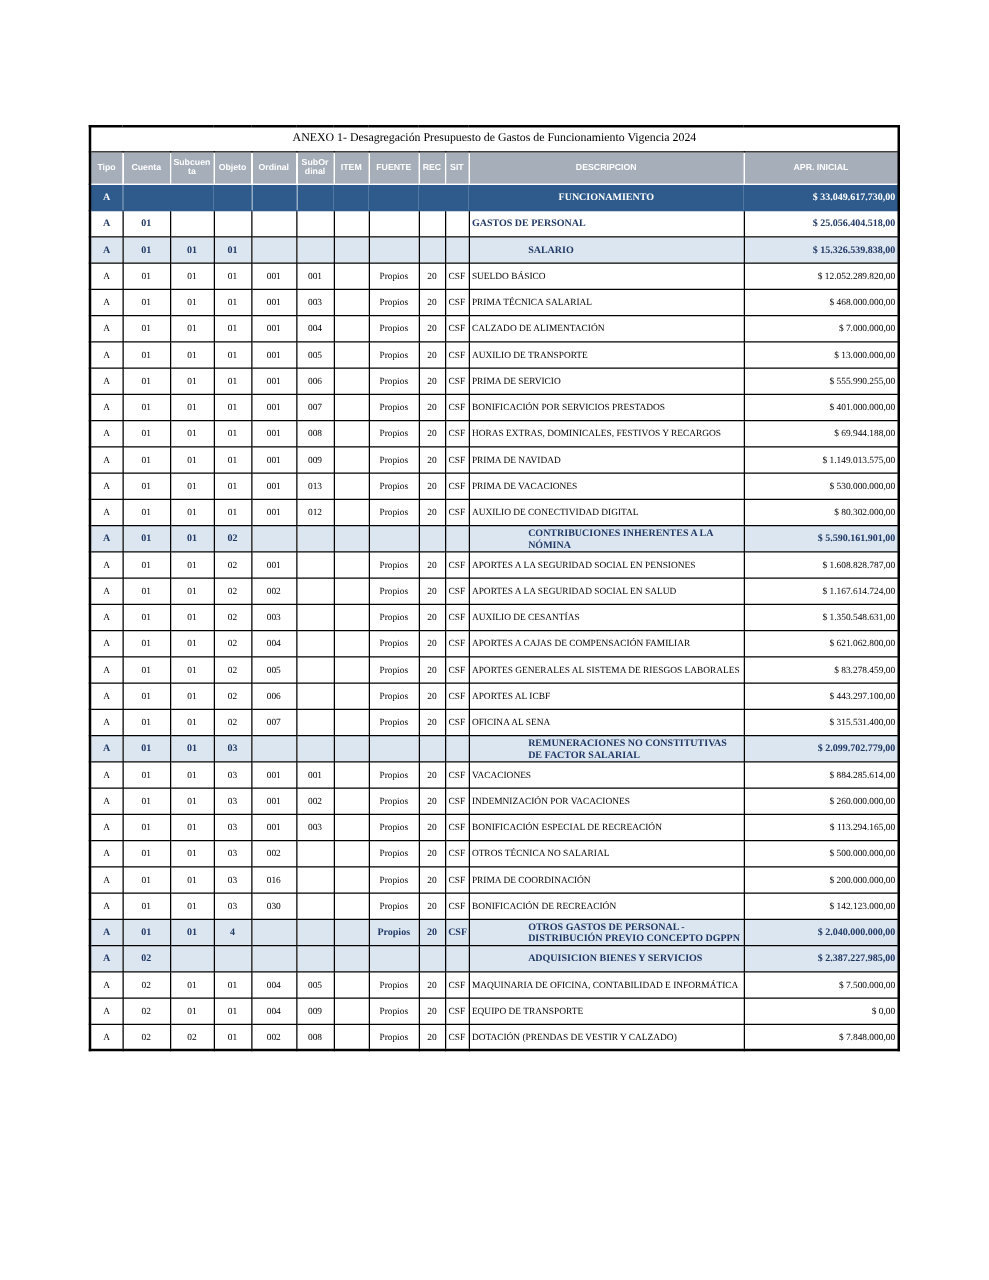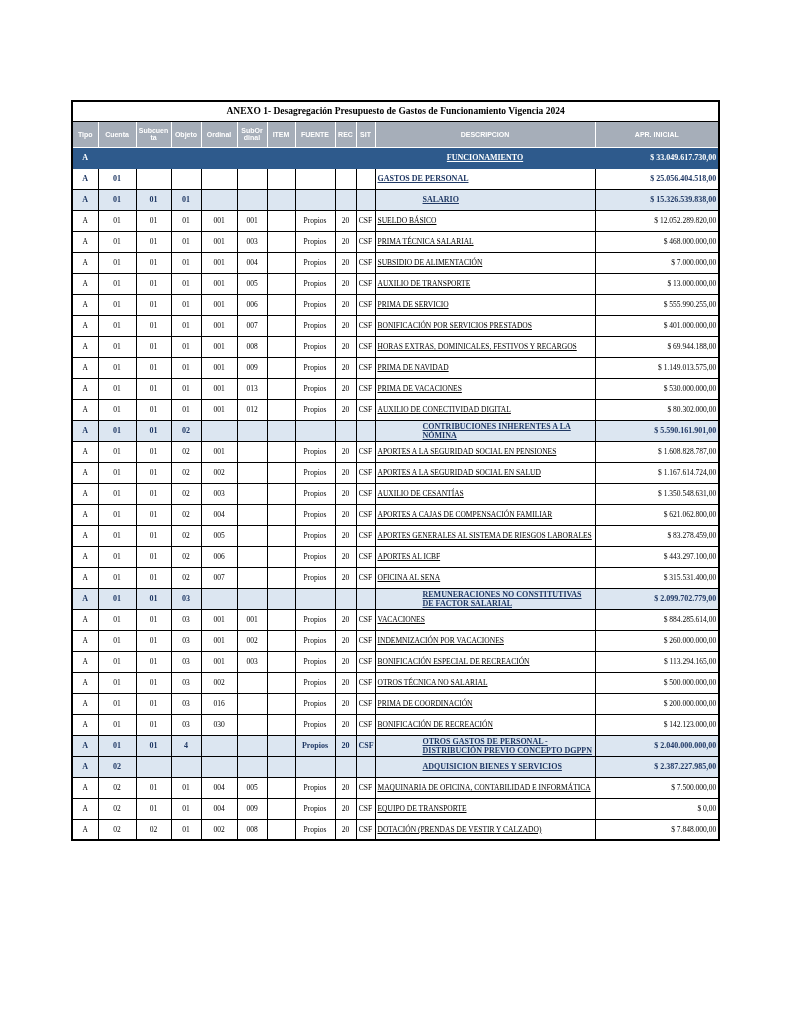--- a/index.html
+++ b/index.html
@@ -27,21 +27,21 @@
     border: 1px solid #000000;
     padding: 1px 2px;
     overflow: hidden;
     box-sizing: border-box;
   }
   
   tr.title-row td {
     height: 20px;
     text-align: center;
     vertical-align: middle;
-    font-weight: bold;
+    font-weight: normal;
     font-size: 9.5px;
     color: #000000;
     background: #ffffff;
   }
   
   tr.header-row th {
     height: 26px;
     background: #a6aeb9;
     color: #ffffff;
     font-family: "Liberation Sans", sans-serif;
@@ -53,21 +53,21 @@
     word-wrap: break-word;
   }
   
   tbody td {
     height: 21px;
     font-size: 7.5px;
     color: #000000;
     text-align: center;
     vertical-align: middle;
   }
-  td.cell-desc { text-align: left; white-space: nowrap; text-decoration: underline; }
+  td.cell-desc { text-align: left; white-space: nowrap; }
   td.cell-apr  { text-align: right; white-space: nowrap; }
   
   tr.row-dark td {
     background: #2e5a8c;
     color: #ffffff;
     font-weight: bold;
     font-size: 8px;
     border-color: #2e5a8c;
   }
   tr.row-dark td.cell-desc { text-align: center; border-left: 1px solid #b9c5d6; }
@@ -204,21 +204,21 @@
           <td class="cell-tipo">A</td>
           <td class="cell-cuenta">01</td>
           <td class="cell-subcuenta">01</td>
           <td class="cell-objeto">01</td>
           <td class="cell-ordinal">001</td>
           <td class="cell-subordinal">004</td>
           <td class="cell-item"></td>
           <td class="cell-fuente">Propios</td>
           <td class="cell-rec">20</td>
           <td class="cell-sit">CSF</td>
-          <td class="cell-desc">SUBSIDIO DE ALIMENTACIÓN</td>
+          <td class="cell-desc">CALZADO DE ALIMENTACIÓN</td>
           <td class="cell-apr">$ 7.000.000,00</td>
         </tr>
         <tr class="row-detail">
           <td class="cell-tipo">A</td>
           <td class="cell-cuenta">01</td>
           <td class="cell-subcuenta">01</td>
           <td class="cell-objeto">01</td>
           <td class="cell-ordinal">001</td>
           <td class="cell-subordinal">005</td>
           <td class="cell-item"></td>

